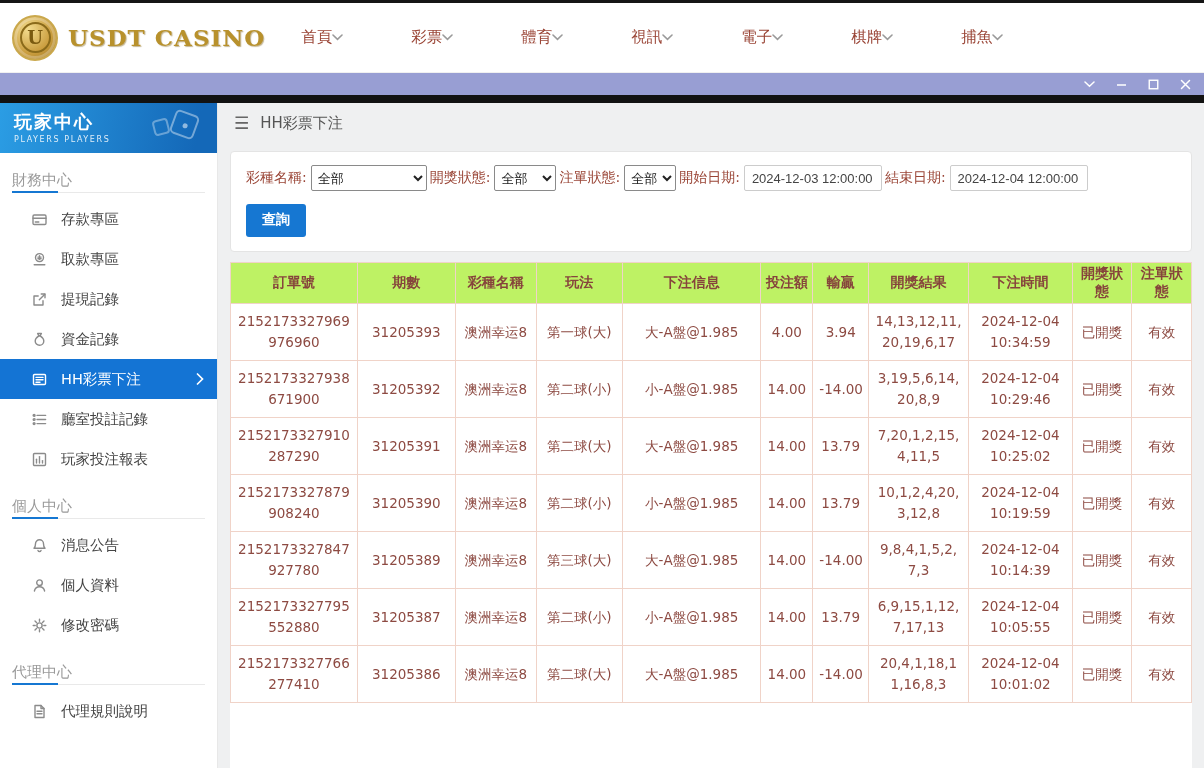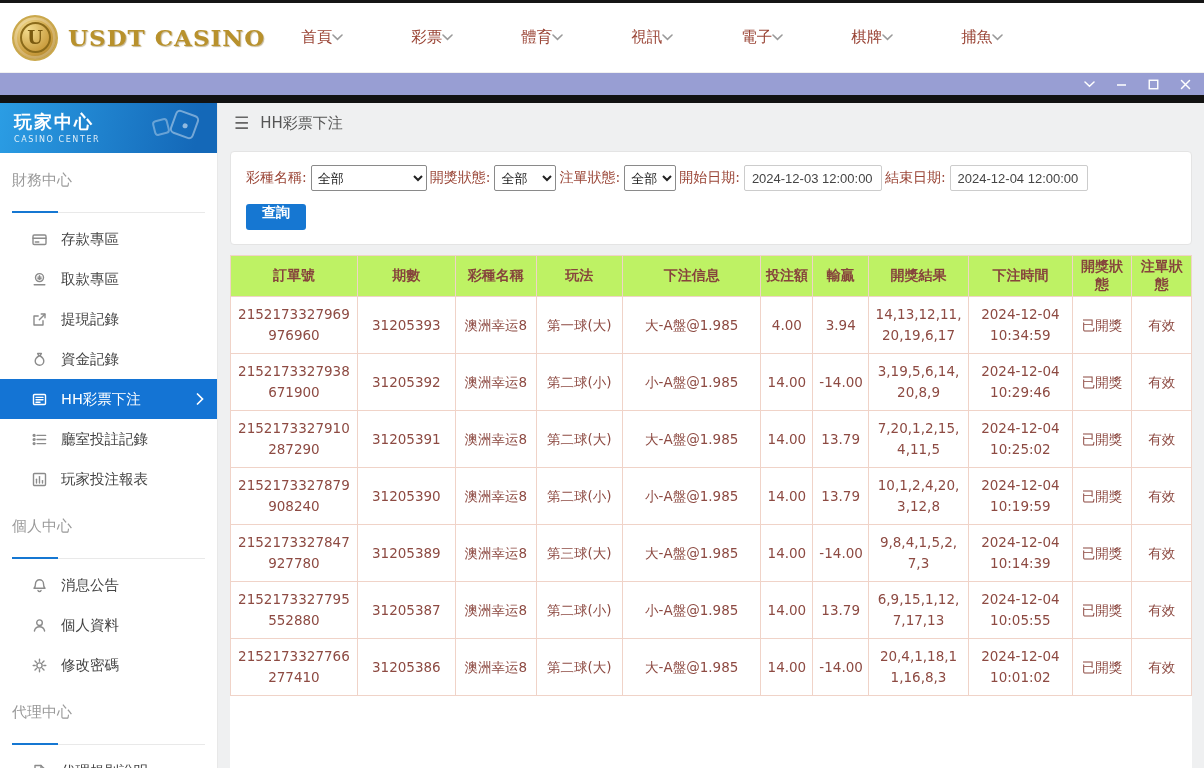--- a/index.html
+++ b/index.html
@@ -27,42 +27,42 @@
   .frame{display:flex;height:665px}
 
   
   .sidebar{width:218px;background:#fff;flex:none;border-right:1px solid #e8e8e8;overflow:hidden}
   .sb-header{height:50px;background:linear-gradient(100deg,#2b9de4 0%,#1468b8 90%);position:relative;color:#fff;padding:7px 0 0 14px;overflow:hidden}
   .sb-title{font-size:18px;font-weight:bold;letter-spacing:2px}
   .sb-sub{font-size:8px;letter-spacing:1.6px;opacity:.85;margin-top:1px}
   .dice{position:absolute;right:20px;top:9px;width:25px;height:25px;border:2px solid rgba(255,255,255,.55);border-radius:5px;transform:rotate(20deg);opacity:.75}
   .dice:after{content:"";position:absolute;left:9px;top:9px;width:5px;height:5px;border-radius:50%;background:rgba(255,255,255,.7)}
   .dice2{position:absolute;right:48px;top:16px;width:16px;height:16px;border:2px solid rgba(255,255,255,.35);border-radius:4px;transform:rotate(-14deg)}
-  .sec-label{margin:18px 12px 6px;padding-bottom:22px;font-size:15px;color:#9a9a9a;border-bottom:1px solid #e9e9e9;position:relative}
+  .sec-label{margin:18px 12px 6px;padding-bottom:2px;font-size:15px;color:#9a9a9a;border-bottom:1px solid #e9e9e9;position:relative}
   .sec-label:after{content:"";position:absolute;left:0;bottom:-1px;width:46px;height:2px;background:#1577d2}
   .mi{height:40px;display:flex;align-items:center;gap:14px;padding:0 12px 0 31px;font-size:14.5px;color:#444;cursor:pointer;position:relative}
   .mi .ic{width:16px;height:16px;color:#8b8b8b;display:flex;align-items:center;justify-content:center;flex:none}
   .mi.active{background:#1474d4;color:#fff}
   .mi.active .ic{color:#fff}
   .mi-chev{position:absolute;right:13px;color:#fff;display:flex}
 
   
   .main{flex:1;background:#eff0f1;display:flex;flex-direction:column;overflow:hidden}
   .crumb{height:40px;display:flex;align-items:center;gap:11px;padding:0 16px;color:#555;flex:none}
   .burger{font-size:17px;color:#666;cursor:pointer;line-height:1}
   .crumb-title{font-size:15px}
 
   .filter-card{margin:8px 12px 0;background:#fff;border:1px solid #e4e4e4;border-radius:4px;padding:13px 15px 14px;flex:none}
   .frow{display:flex;align-items:center;flex-wrap:wrap}
   .fgroup{display:flex;align-items:center;margin-right:3px}
   .flabel{font-size:14px;color:#9a4536;margin-right:4px;white-space:nowrap}
   select{height:26px;border:1px solid #8a8a8a;border-radius:2px;background:#fff;font-size:13px;color:#222;padding:0 2px}
   .sel-wide{width:116px}.sel-mid{width:62px}.sel-sm{width:52px}
   .dinput{height:26px;width:138px;border:1px solid #ccc;border-radius:2px;padding:0 7px;font-size:13px;color:#444;background:#fff}
-  .search-btn{margin-top:13px;background:#1677d2;color:#fff;border:none;border-radius:3px;padding:0 16px 8px;font-size:14px;cursor:pointer;font-weight:bold}
+  .search-btn{margin-top:13px;background:#1677d2;color:#fff;border:none;border-radius:3px;padding:7px 16px 8px;font-size:14px;cursor:pointer;font-weight:bold}
 
   .table-card{margin:10px 12px 0;background:#fff;flex:1;overflow:hidden}
   table{width:100%;border-collapse:collapse;table-layout:fixed;text-align:center}
   th{background:#bef264;font-size:14px;font-weight:bold;color:#86443c;height:40px;border:1px solid #f0d3c8;padding:2px}
   td{font-size:13.5px;color:#8d4a42;border:1px solid #f0d3c8;height:57px;padding:4px 6px;line-height:1.55;background:#fff}
   td.brk{word-break:break-all}
 </style>
 </head>
 <body>
 
@@ -157,21 +157,21 @@
       </svg>
     </span>
 </div>
 
 <div class="darkbar"></div>
 
 <div class="frame">
   <aside class="sidebar">
     <div class="sb-header">
       <div class="sb-title">玩家中心</div>
-      <div class="sb-sub">CASINO CENTER</div>
+      <div class="sb-sub">PLAYERS PLAYERS</div>
       <div class="dice2"></div>
       <div class="dice"></div>
     </div>
     <div class="sb-menu">
         <div class="sec-label">財務中心</div>
         <div class="mi">
           <span class="ic">
             <svg width="15" height="15" viewBox="0 0 15 15" fill="none" stroke="currentColor" stroke-width="1.4" stroke-linecap="round" stroke-linejoin="round">
               <rect x="1" y="3" width="13" height="9.5" rx="1.2"></rect>
               <line x1="1" y1="6.2" x2="14" y2="6.2"></line>

